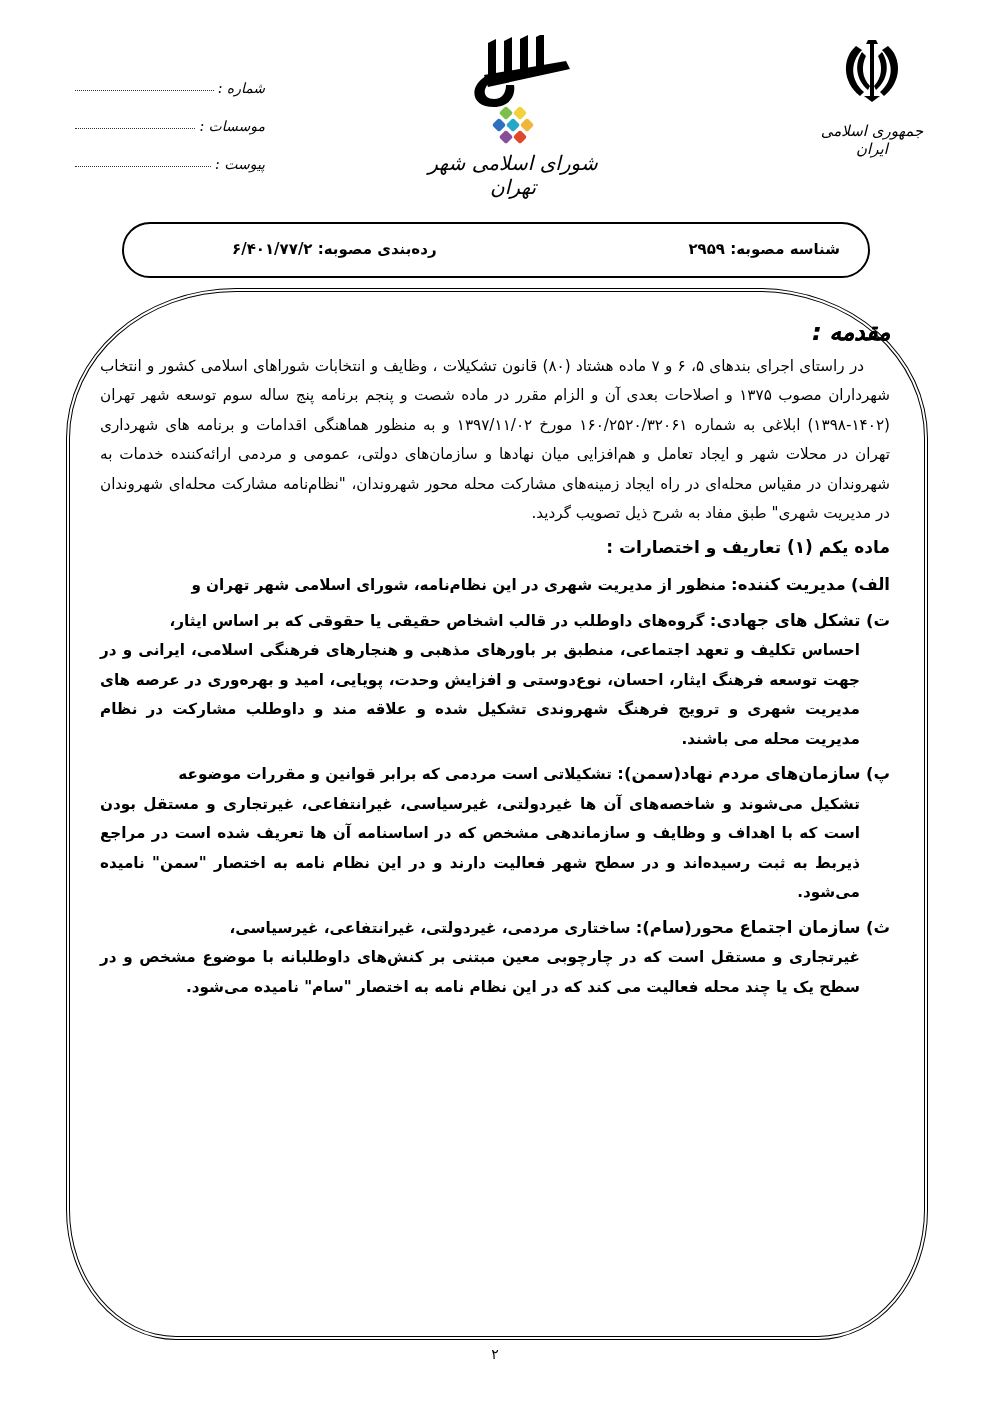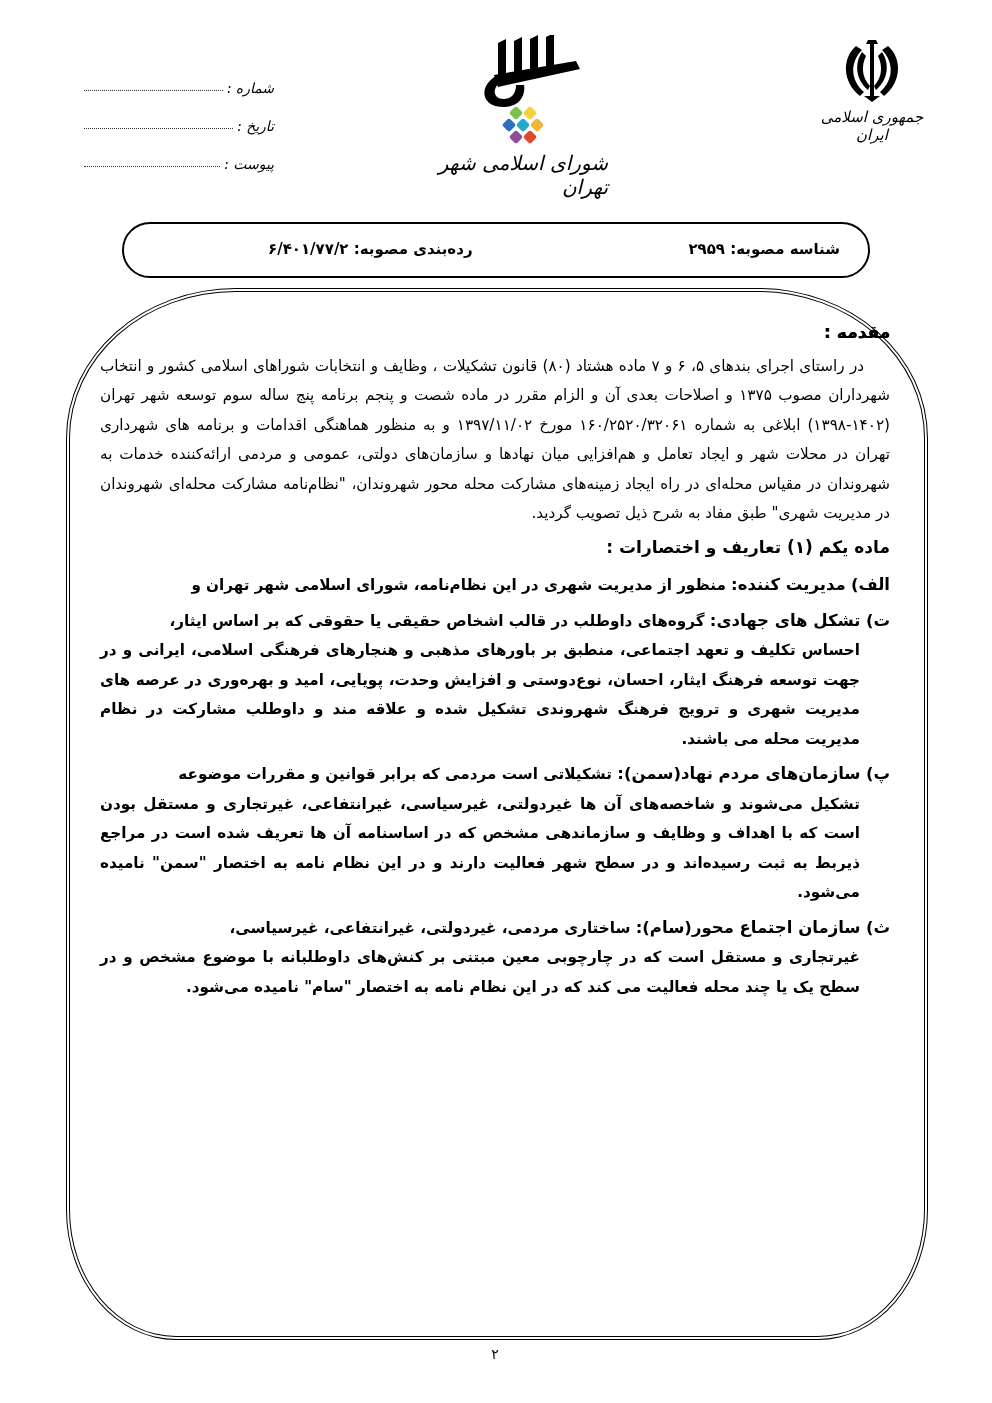--- a/index.html
+++ b/index.html
@@ -3,31 +3,31 @@
 <meta charset="utf-8">
 <style>
   html, body { margin: 0; padding: 0; background: #ffffff; }
   body {
     width: 992px; height: 1403px; position: relative; overflow: hidden;
     font-family: "DejaVu Sans", sans-serif; color: #000;
   }
   .abs { position: absolute; }
 
   
-  .meta-fields { left: 84px; top: 58px; width: 190px; direction: rtl; text-align: right; }
+  .meta-fields { left: 75px; top: 58px; width: 190px; direction: rtl; text-align: right; }
   .meta-row { display: flex; align-items: flex-end; height: 38px; font-family: "DejaVu Serif", serif; font-style: italic; font-size: 14px; }
   .meta-row .lbl { white-space: nowrap; padding-left: 4px; }
   .meta-row .dots { flex: 1; border-bottom: 1px dotted #333; margin-bottom: 5px; height: 1px; }
 
-  .council-logo { left: 438px; top: 35px; width: 170px; height: 160px; }
+  .council-logo { left: 428px; top: 35px; width: 170px; height: 160px; text-align: center; }
   .council-logo svg { display: block; margin: 0 auto; }
   .council-name { font-family: "DejaVu Serif", serif; font-style: italic; font-size: 20px; direction: rtl; margin-top: -4px; }
 
   .emblem { left: 808px; top: 40px; width: 128px; text-align: center; }
-  .emblem-name { font-family: "DejaVu Serif", serif; font-style: italic; font-size: 15px; direction: rtl; margin-top: 6px; }
+  .emblem-name { font-family: "DejaVu Serif", serif; font-style: italic; font-size: 15px; direction: rtl; margin-top: 20px; }
 
   
   .id-bar {
     left: 122px; top: 222px; width: 748px; height: 56px;
     border: 2px solid #000; border-radius: 30px; box-sizing: border-box;
     direction: rtl; display: flex; align-items: flex-start; padding: 16px 28px 0 28px;
     font-weight: bold; font-size: 15px;
   }
   .id-bar .spacer { flex: 1; }
 
@@ -35,38 +35,38 @@
   .frame {
     left: 66px; top: 288px; width: 862px; height: 1052px;
     border: 4px double #000; border-radius: 170px 170px 110px 110px / 150px 150px 130px 130px;
     box-sizing: border-box;
   }
   .content {
     left: 100px; top: 318px; width: 790px; direction: rtl; text-align: justify;
     font-size: 15.2px; line-height: 29.5px;
   }
   .content p { margin: 0; }
-  .h-intro { font-weight: 900; font-size: 17px; margin-bottom: 4px !important; text-shadow: 0.5px 0 0 #000; }
+  .h-intro { font-weight: 900; font-size: 23px; margin-bottom: 4px !important; text-shadow: 0.5px 0 0 #000; font-style: italic; }
   .intro { text-indent: 26px; font-weight: normal; letter-spacing: -0.15px; }
   .h-article { font-weight: bold; font-size: 17px; margin: 4px 0 8px 0 !important; }
   .def { margin-bottom: 5px !important; font-weight: bold; letter-spacing: -0.2px; }
   .def .term { font-size: 16.5px; }
   .def .cont { display: block; padding-right: 30px; }
   .page-num { left: 480px; top: 1346px; width: 30px; text-align: center; font-size: 14px; }
 </style>
 </head>
 <body>
 
 <div class="abs meta-fields">
   <div class="meta-row">
     <span class="lbl">شماره :</span>
     <span class="dots"></span>
   </div>
   <div class="meta-row">
-    <span class="lbl">تاریخ :</span>
+    <span class="lbl">موسسات :</span>
     <span class="dots"></span>
   </div>
   <div class="meta-row">
     <span class="lbl">پیوست :</span>
     <span class="dots"></span>
   </div>
 </div>
 
 <div class="abs council-logo">
   <svg width="130" height="120" viewBox="0 0 130 120">
@@ -100,21 +100,21 @@
     <rect x="28" y="4" width="4" height="52" fill="#000"></rect>
     <path d="M24 4 L36 4 L34 0 L26 0 Z" fill="#000"></path>
     <path d="M22 56 L38 56 L30 62 Z" fill="#000"></path>
   </svg>
   <div class="emblem-name">جمهوری اسلامی ایران</div>
 </div>
 
 <div class="abs id-bar">
   <span>شناسه مصوبه: ۲۹۵۹</span>
   <span class="spacer"></span>
-  <span style="margin-left:116px;">رده‌بندی مصوبه: ۶/۴۰۱/۷۷/۲</span>
+  <span style="margin-left:80px;">رده‌بندی مصوبه: ۶/۴۰۱/۷۷/۲</span>
 </div>
 
 <div class="abs frame"></div>
 
 <div class="abs content">
   <p class="h-intro">مقدمه :</p>
   <p class="intro">در راستای اجرای بندهای ۵، ۶ و ۷ ماده هشتاد (۸۰) قانون تشکیلات ، وظایف و انتخابات شوراهای اسلامی کشور و انتخاب شهرداران مصوب ۱۳۷۵ و اصلاحات بعدی آن و الزام مقرر در ماده شصت و پنجم برنامه پنج ساله سوم توسعه شهر تهران (۱۴۰۲-۱۳۹۸) ابلاغی به شماره ۱۶۰/۲۵۲۰/۳۲۰۶۱ مورخ ۱۳۹۷/۱۱/۰۲ و به منظور هماهنگی اقدامات و برنامه های شهرداری تهران در محلات شهر و ایجاد تعامل و هم‌افزایی میان نهادها و سازمان‌های دولتی، عمومی و مردمی ارائه‌کننده خدمات به شهروندان در مقیاس محله‌ای در راه ایجاد زمینه‌های مشارکت محله محور شهروندان، "نظام‌نامه مشارکت محله‌ای شهروندان در مدیریت شهری" طبق مفاد به شرح ذیل تصویب گردید.</p>
 
   <p class="h-article">ماده یکم (۱) تعاریف و اختصارات :</p>
 

